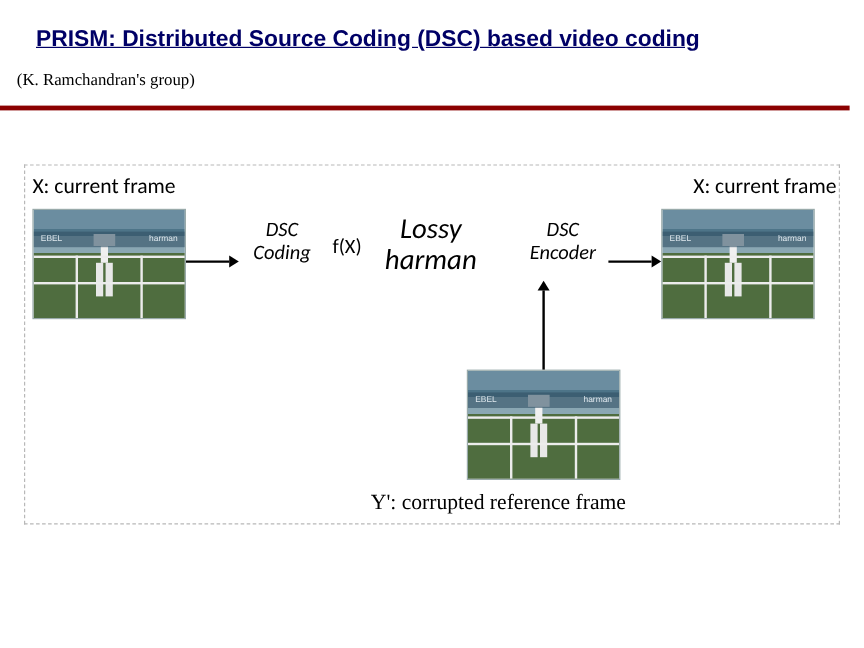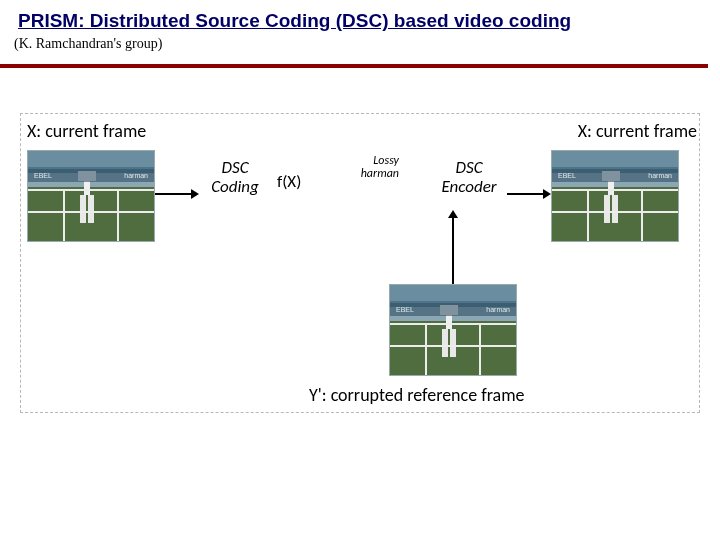--- a/index.html
+++ b/index.html
@@ -13,21 +13,21 @@
     position: relative;
   }
   .header {
     padding: 6px 14px 2px 14px;
   }
   .title {
     color: #000066;
     font-weight: bold;
     font-size: 19px;
     text-decoration: underline;
-    margin: 4px;
+    margin: 16px;
   }
   .subtitle {
     font-size: 14px;
     font-family: "Comic Sans MS", cursive;
     margin-top: 2px;
   }
   .rule {
     height: 4px;
     background: #8b0000;
     margin: 10px 12px 0 0;
@@ -139,21 +139,21 @@
     </div>
   </div>
 
   <div class="boxlabel" style="left:178px; top:45px; width:72px;">
     <div>DSC</div>
     <div>Coding</div>
   </div>
 
   <div class="label" style="left:256px; top:40px; font-size:17px;margin-top:17px;">f(X)</div>
 
-  <div class="boxlabel" style="left:298px; top:40px; width:80px; font-size:12px;text-align:right;">
+  <div class="boxlabel" style="left:298px; top:40px; width:80px; font-size:24px;">
     <div>Lossy</div>
     <div>harman</div>
   </div>
 
   <div class="boxlabel" style="left:410px; top:45px; width:76px;">
     <div>DSC</div>
     <div>Encoder</div>
   </div>
 
   <svg class="arrow" style="left:134px; top:74px;" width="44" height="12">
@@ -164,15 +164,15 @@
   <svg class="arrow" style="left:486px; top:74px;" width="44" height="12">
     <line x1="0" y1="6" x2="36" y2="6" stroke="#000" stroke-width="2"></line>
     <polygon points="36,1 44,6 36,11" fill="#000"></polygon>
   </svg>
 
   <svg class="arrow" style="left:426px; top:96px;" width="12" height="74">
     <line x1="6" y1="74" x2="6" y2="8" stroke="#000" stroke-width="2"></line>
     <polygon points="1,8 6,0 11,8" fill="#000"></polygon>
   </svg>
 
-  <div class="label" style="left:288px; top:270px;">Y': corrupted reference frame</div>
+  <div class="label" style="left:288px; top:270px;font-family:Liberation Serif, serif;">Y': corrupted reference frame</div>
 
 </div>
 
 </body></html>

